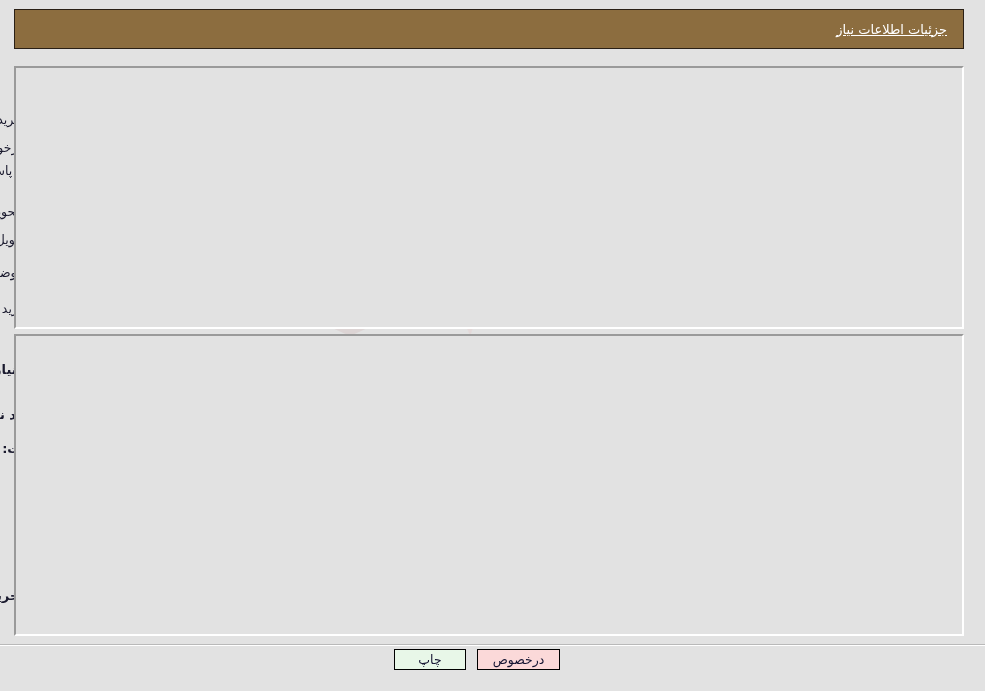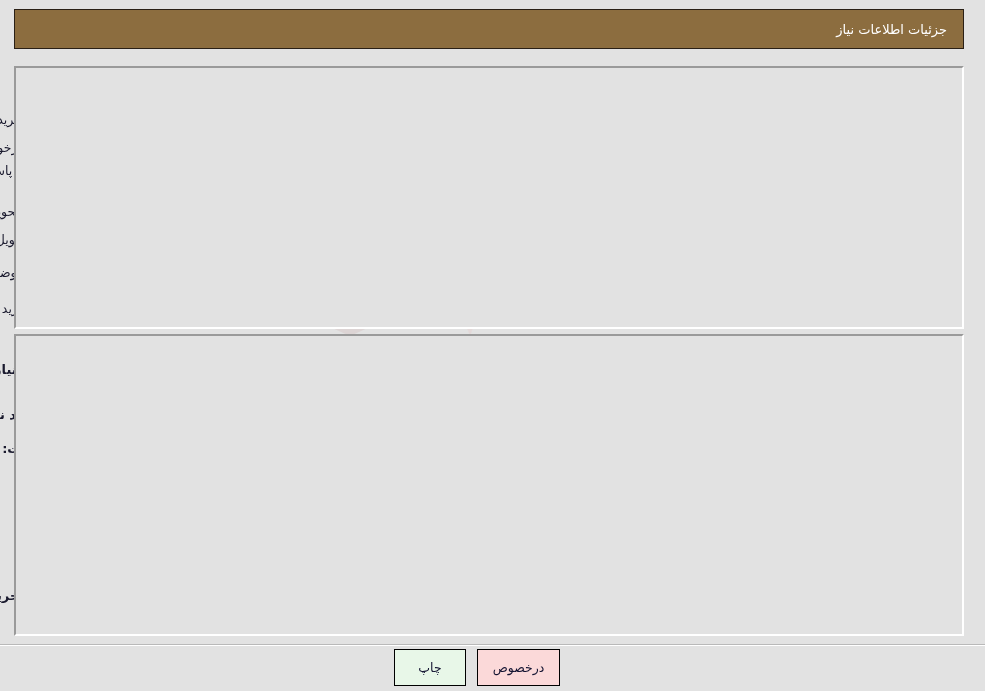--- a/index.html
+++ b/index.html
@@ -34,20 +34,21 @@
     height: 40px;
     background: #8c6d3f;
     border: 1px solid #2a2016;
     color: #ffffff;
     font-size: 13px;
     display: flex;
     align-items: center;
     justify-content: flex-start;
     padding: 0 16px 0 0;
     z-index: 2;
+    text-decoration: underline;
   }
 
   
   .panel {
     position: absolute;
     background: #e2e2e2;
     border: 2px solid;
     border-color: #9a9a9a #ffffff #ffffff #9a9a9a;
     z-index: 1;
   }
@@ -154,21 +155,21 @@
     font-weight: normal;
     line-height: 16px;
   }
   .tbl th { background: #c9c9c9; font-weight: normal; }
   .tbl td { background: #ffffff; }
   .tbl td.name { text-align: center; }
 
   
   .btn {
     position: absolute;
-    height: 37px;
+    height: 21px;
     border: 1px solid #000000;
     font-size: 12.5px;
     color: #141432;
     display: flex;
     align-items: center;
     justify-content: center;
     cursor: pointer;
     font-family: "DejaVu Sans", "Liberation Sans", sans-serif;
   }
   .btn-print  { background: #e8f7e8; }

